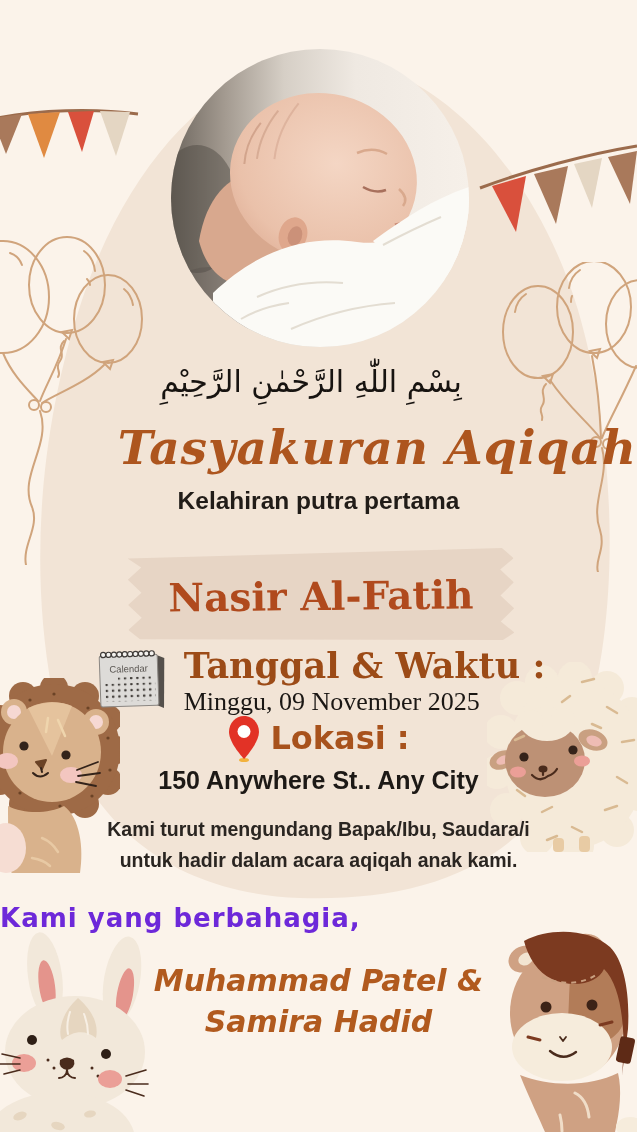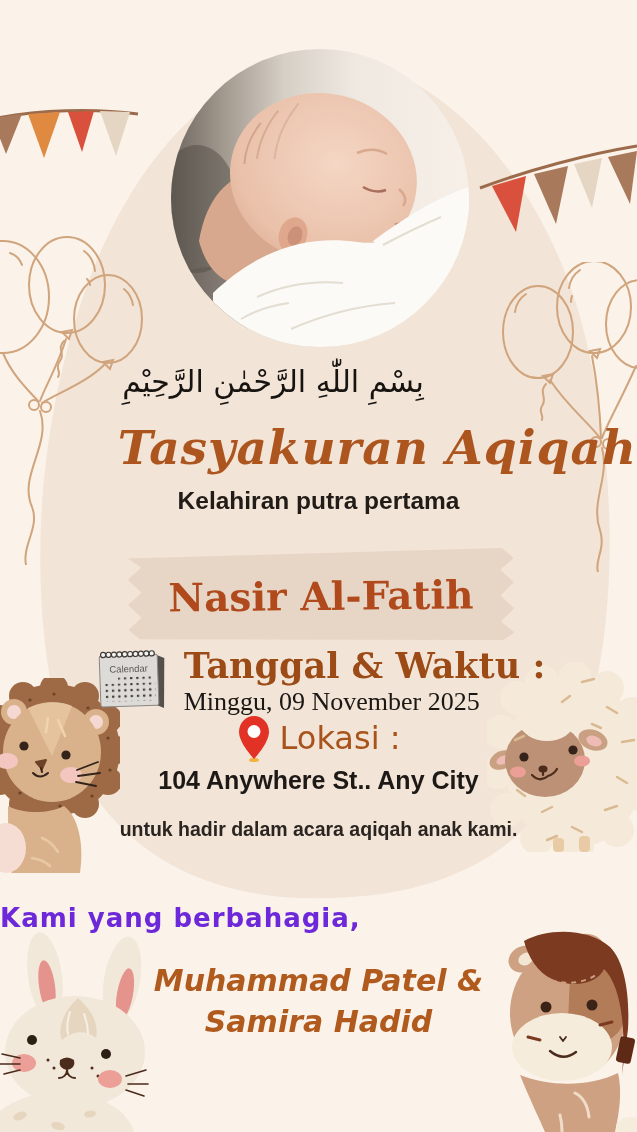--- a/index.html
+++ b/index.html
@@ -8,20 +8,21 @@
     background:#fbf3ea;overflow:hidden;
     font-family:"Liberation Sans",sans-serif;
   }
   .abs{position:absolute;}
   svg{display:block;}
   
   .bismillah{
     left:0;top:364px;width:546px;text-align:center;
     font-family:"DejaVu Sans",sans-serif;font-size:30px;color:#171310;
     z-index:6;
+    padding-left:38px;
   }
   .title{
     left:0;top:420px;width:637px;text-align:right;
     font-family:"DejaVu Serif",serif;font-style:italic;font-weight:bold;
     font-size:47px;color:#ad551e;letter-spacing:1px;z-index:6;
   }
   .subtitle{
     left:0;top:487px;width:637px;text-align:center;
     font-weight:bold;font-size:24.5px;line-height:1.18;color:#211c18;z-index:6;
   }
@@ -37,21 +38,21 @@
   .event-date{left:0;top:646px;width:637px;display:flex;justify-content:center;gap:10px;z-index:6;}
   .event-date .texts{text-align:left;}
   .date-label{
     font-family:"DejaVu Serif",serif;font-weight:bold;font-size:35px;color:#9c4b17;line-height:1.15;
   }
   .date-value{
     font-family:"Liberation Serif",serif;font-size:26px;color:#1b1714;line-height:1.2;
   }
   .lokasi-row{left:0;top:714px;width:637px;display:flex;justify-content:center;align-items:center;gap:9px;z-index:6;}
   .lokasi-label{
-    font-family:"DejaVu Sans",sans-serif;font-weight:normal;font-size:32px;color:#a8521c;
+    font-family:"DejaVu Sans",sans-serif;font-weight:bold;font-size:32px;color:#a8521c;
   }
   .address{
     left:0;top:766px;width:637px;text-align:center;
     font-weight:bold;font-size:25px;color:#1d1916;z-index:6;
   }
   .invite{
     left:0;top:814px;width:637px;text-align:center;
     font-weight:600;font-size:19.5px;line-height:1.58;color:#2a2521;z-index:6;
   }
   .closing-lead{
@@ -227,23 +228,24 @@
 
   <div class="abs lokasi-row">
     <svg width="34" height="48" viewBox="0 0 34 48">
       <ellipse cx="17" cy="46" rx="5" ry="2" fill="#f2b23e"></ellipse>
       <path d="M17,2 C8.5,2 2,9 2,18 C2,29 17,45 17,45 C17,45 32,29 32,18 C32,9 25.5,2 17,2 Z" fill="#e23226"></path>
       <circle cx="17" cy="17.5" r="6.5" fill="#ffffff"></circle>
     </svg>
     <div class="lokasi-label">Lokasi :</div>
   </div>
 
-  <div class="abs address">104 Anywhere St.. Any City</div>
+  <div class="abs address">150 Anywhere St.. Any City</div>
 
   <div class="abs invite">
+    <div>Kami turut mengundang Bapak/Ibu, Saudara/i</div>
     <div>untuk hadir dalam acara aqiqah anak kami.</div>
   </div>
 
   <div class="abs closing-lead">Kami yang berbahagia,</div>
   <div class="abs parents">
     <div>Muhammad Patel &amp;</div>
     <div>Samira Hadid</div>
   </div>
 
   <svg class="abs z3" width="120" height="195" viewBox="0 0 120 195" style="left:0;top:678px;">

